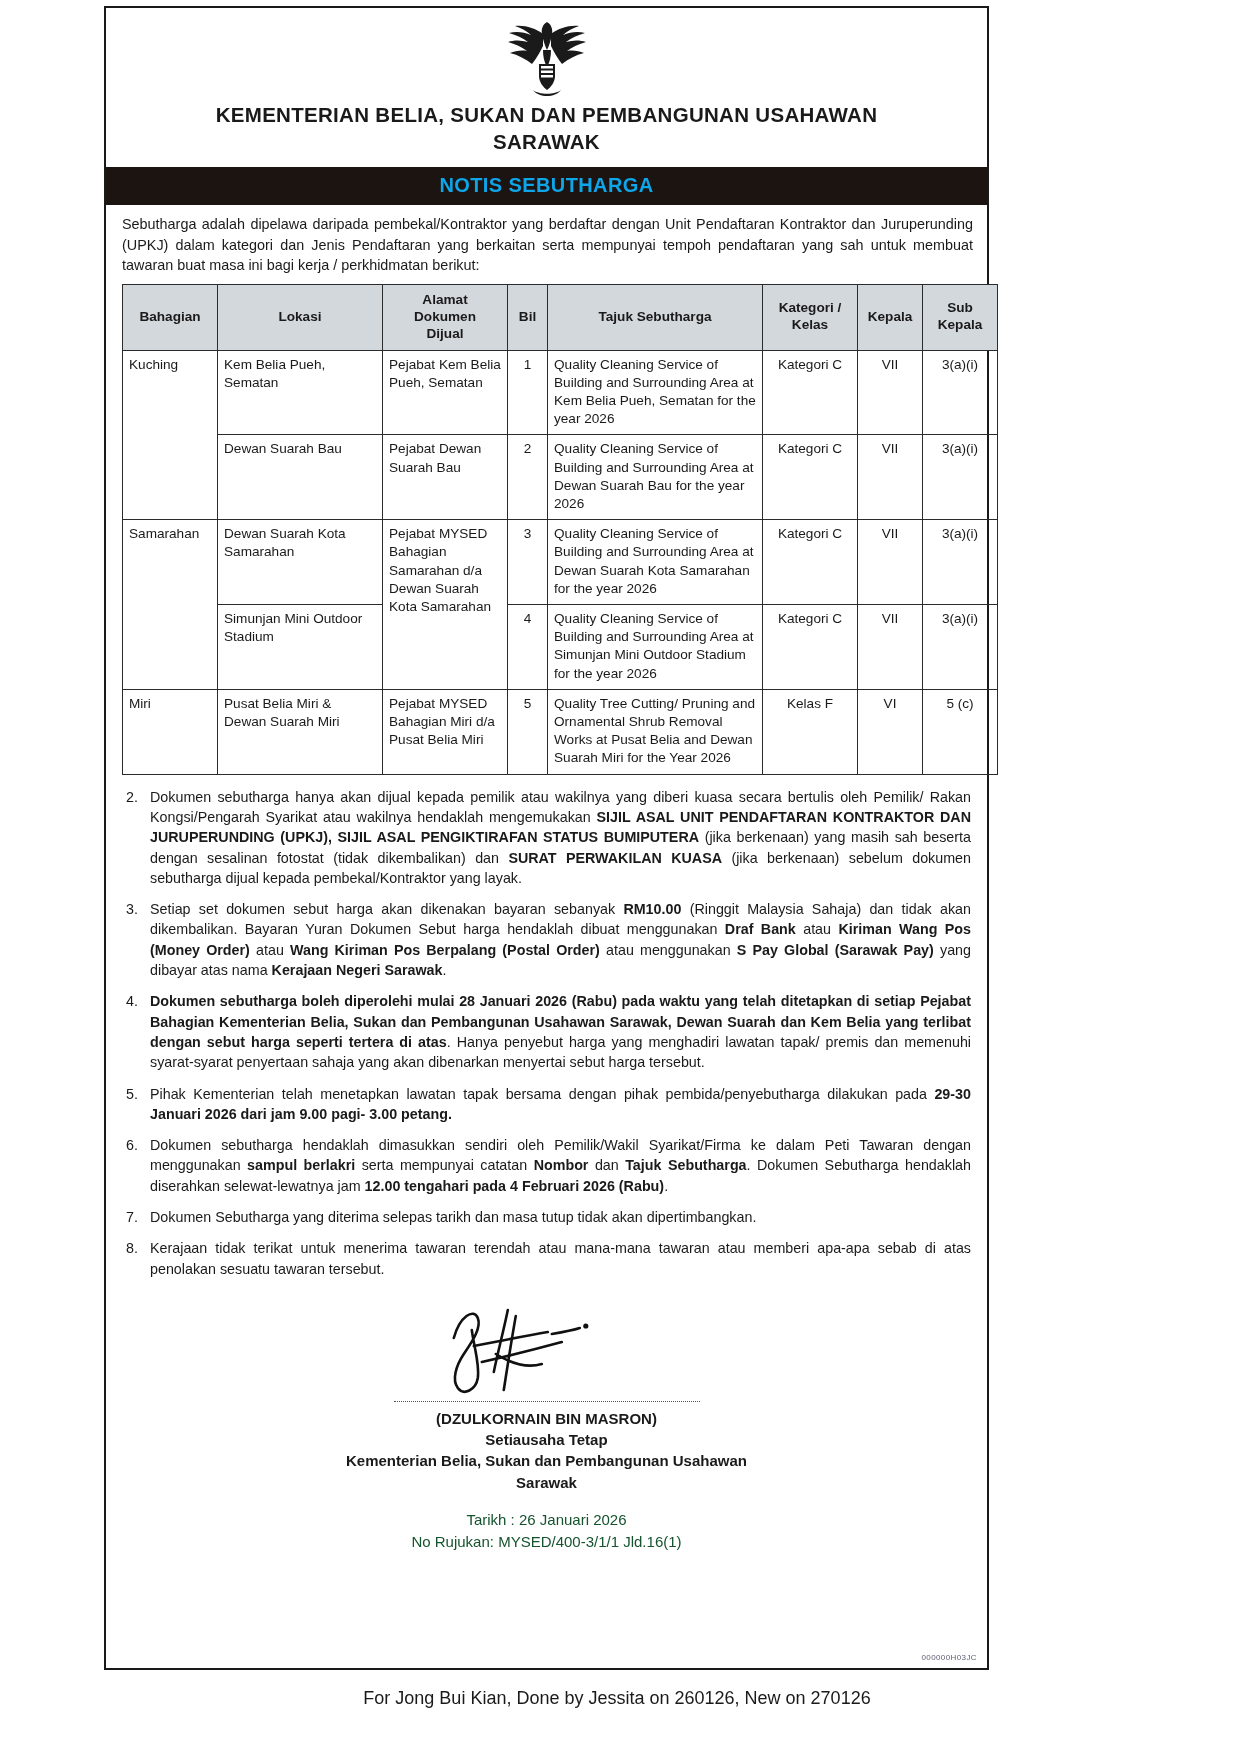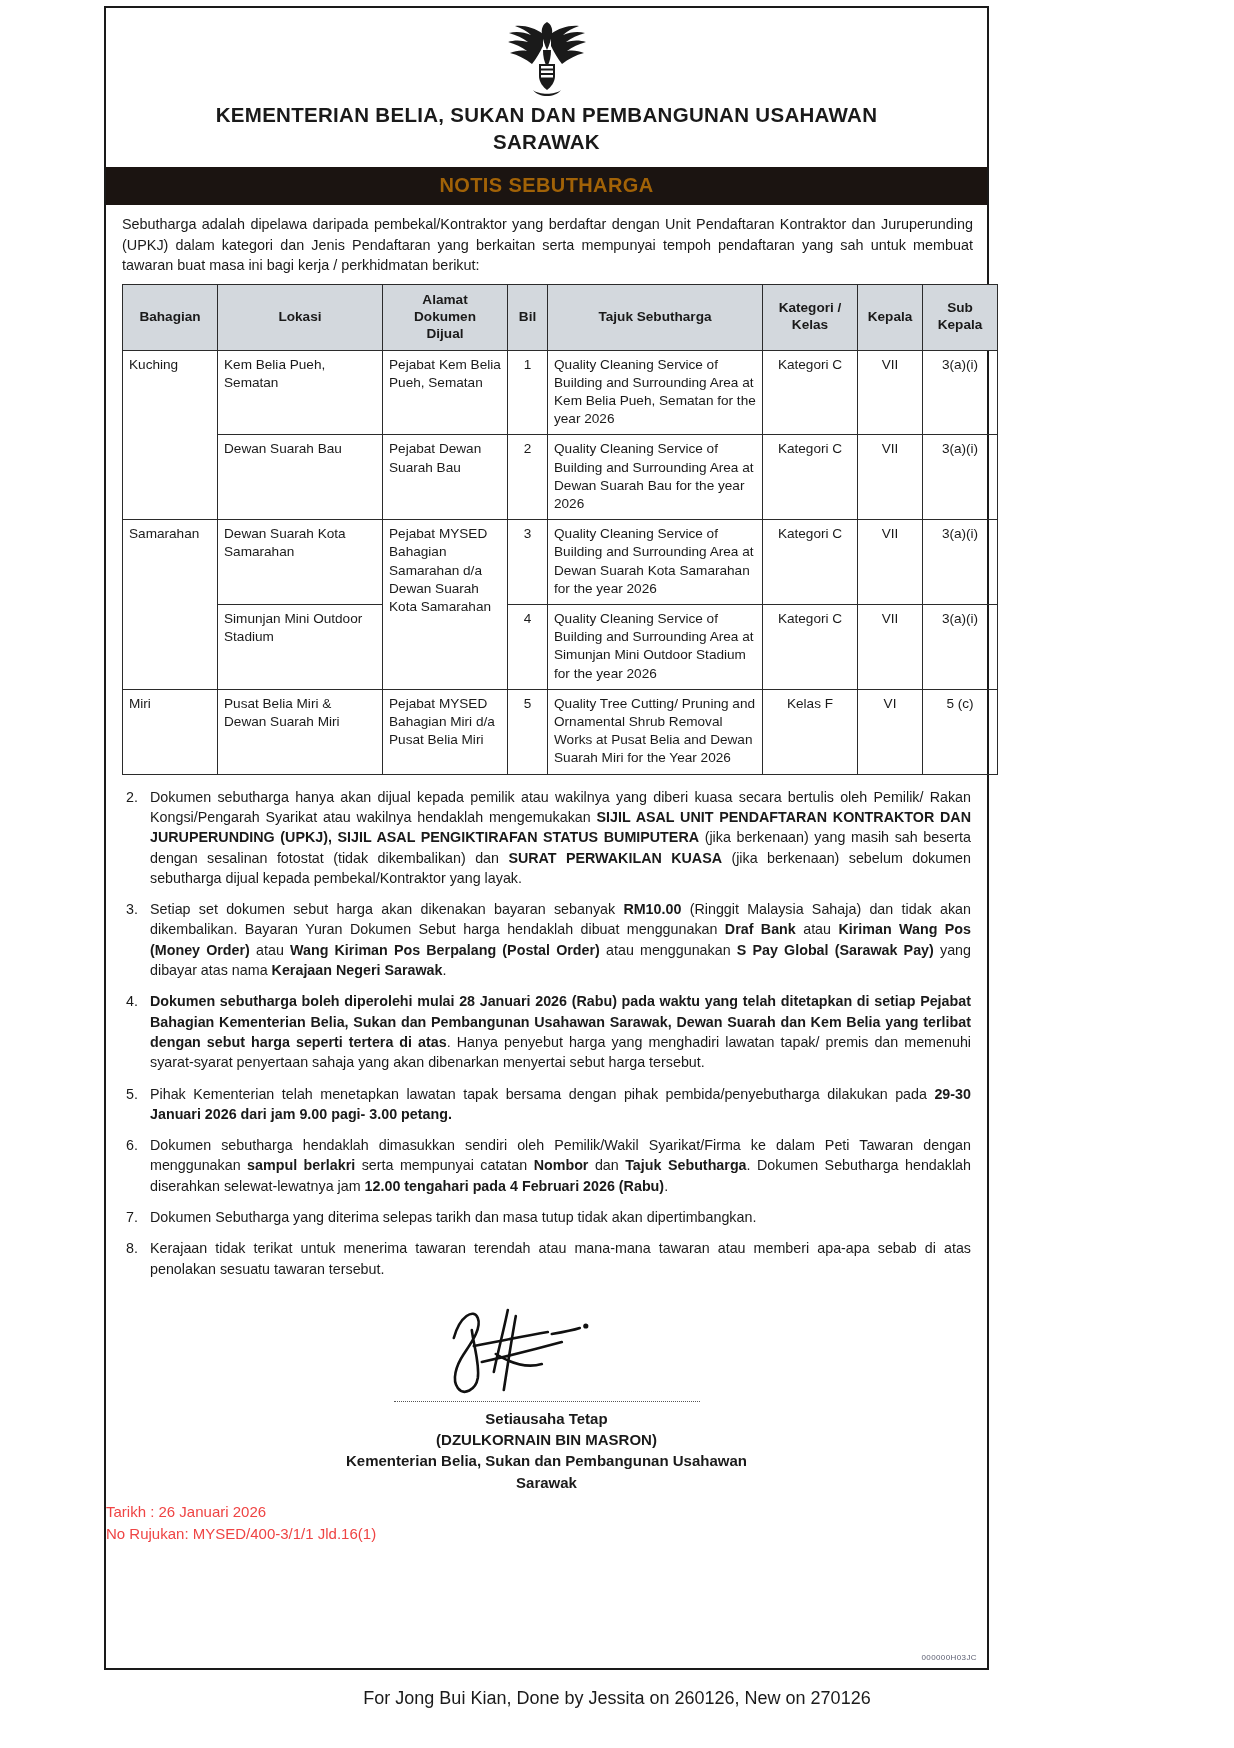--- a/index.html
+++ b/index.html
@@ -48,21 +48,21 @@
     letter-spacing:.3px;
     line-height:1.3;
     padding:0 20px;
     color:#1a1a1a;
   }
   .ministry .l2{display:block;}
 
   .notis-bar{
     margin-top:12px;
     background:#1b1411;
-    color:#a16207;
+    color:#0ea5e9;
     text-align:center;
     font-size:20px;
     font-weight:bold;
     letter-spacing:.4px;
     padding:7px 0 8px 0;
   }
 
   
   .intro{
     font-size:14.4px;
@@ -153,25 +153,25 @@
     height:0;
   }
   .signoff{
     text-align:center;
     font-size:15px;
     font-weight:bold;
     line-height:1.42;
     color:#1a1a1a;
   }
   .datebox{
-    text-align:left;
+    text-align:center;
     font-size:15px;
     line-height:1.45;
-    margin-top:8px;
-    color:#ef4444;
+    margin-top:16px;
+    color:#14532d;
   }
   .tiny-code{
     position:absolute;
     right:10px;
     bottom:6px;
     font-size:8px;
     letter-spacing:.4px;
     color:#5c5f72;
     font-family:"Liberation Sans", sans-serif;
   }
@@ -363,22 +363,22 @@
             <path d="M104 30 C100 52 96 78 92 104"></path>
             <path d="M84 68 C100 78 116 82 130 78"></path>
             <path d="M140 48 C152 46 162 44 168 42"></path>
           </g>
           <circle cx="174" cy="40" r="2.6" fill="#111"></circle>
         </svg>
         <div class="sig-line"></div>
       </div>
 
       <div class="signoff">
+        <div>(DZULKORNAIN BIN MASRON)</div>
         <div>Setiausaha Tetap</div>
-        <div>(DZULKORNAIN BIN MASRON)</div>
         <div>Kementerian Belia, Sukan dan Pembangunan Usahawan</div>
         <div>Sarawak</div>
       </div>
 
       <div class="datebox">
         <div>Tarikh :  26 Januari 2026</div>
         <div>No Rujukan: MYSED/400-3/1/1 Jld.16(1)</div>
       </div>
 
       <div class="tiny-code">000000H03JC</div>

